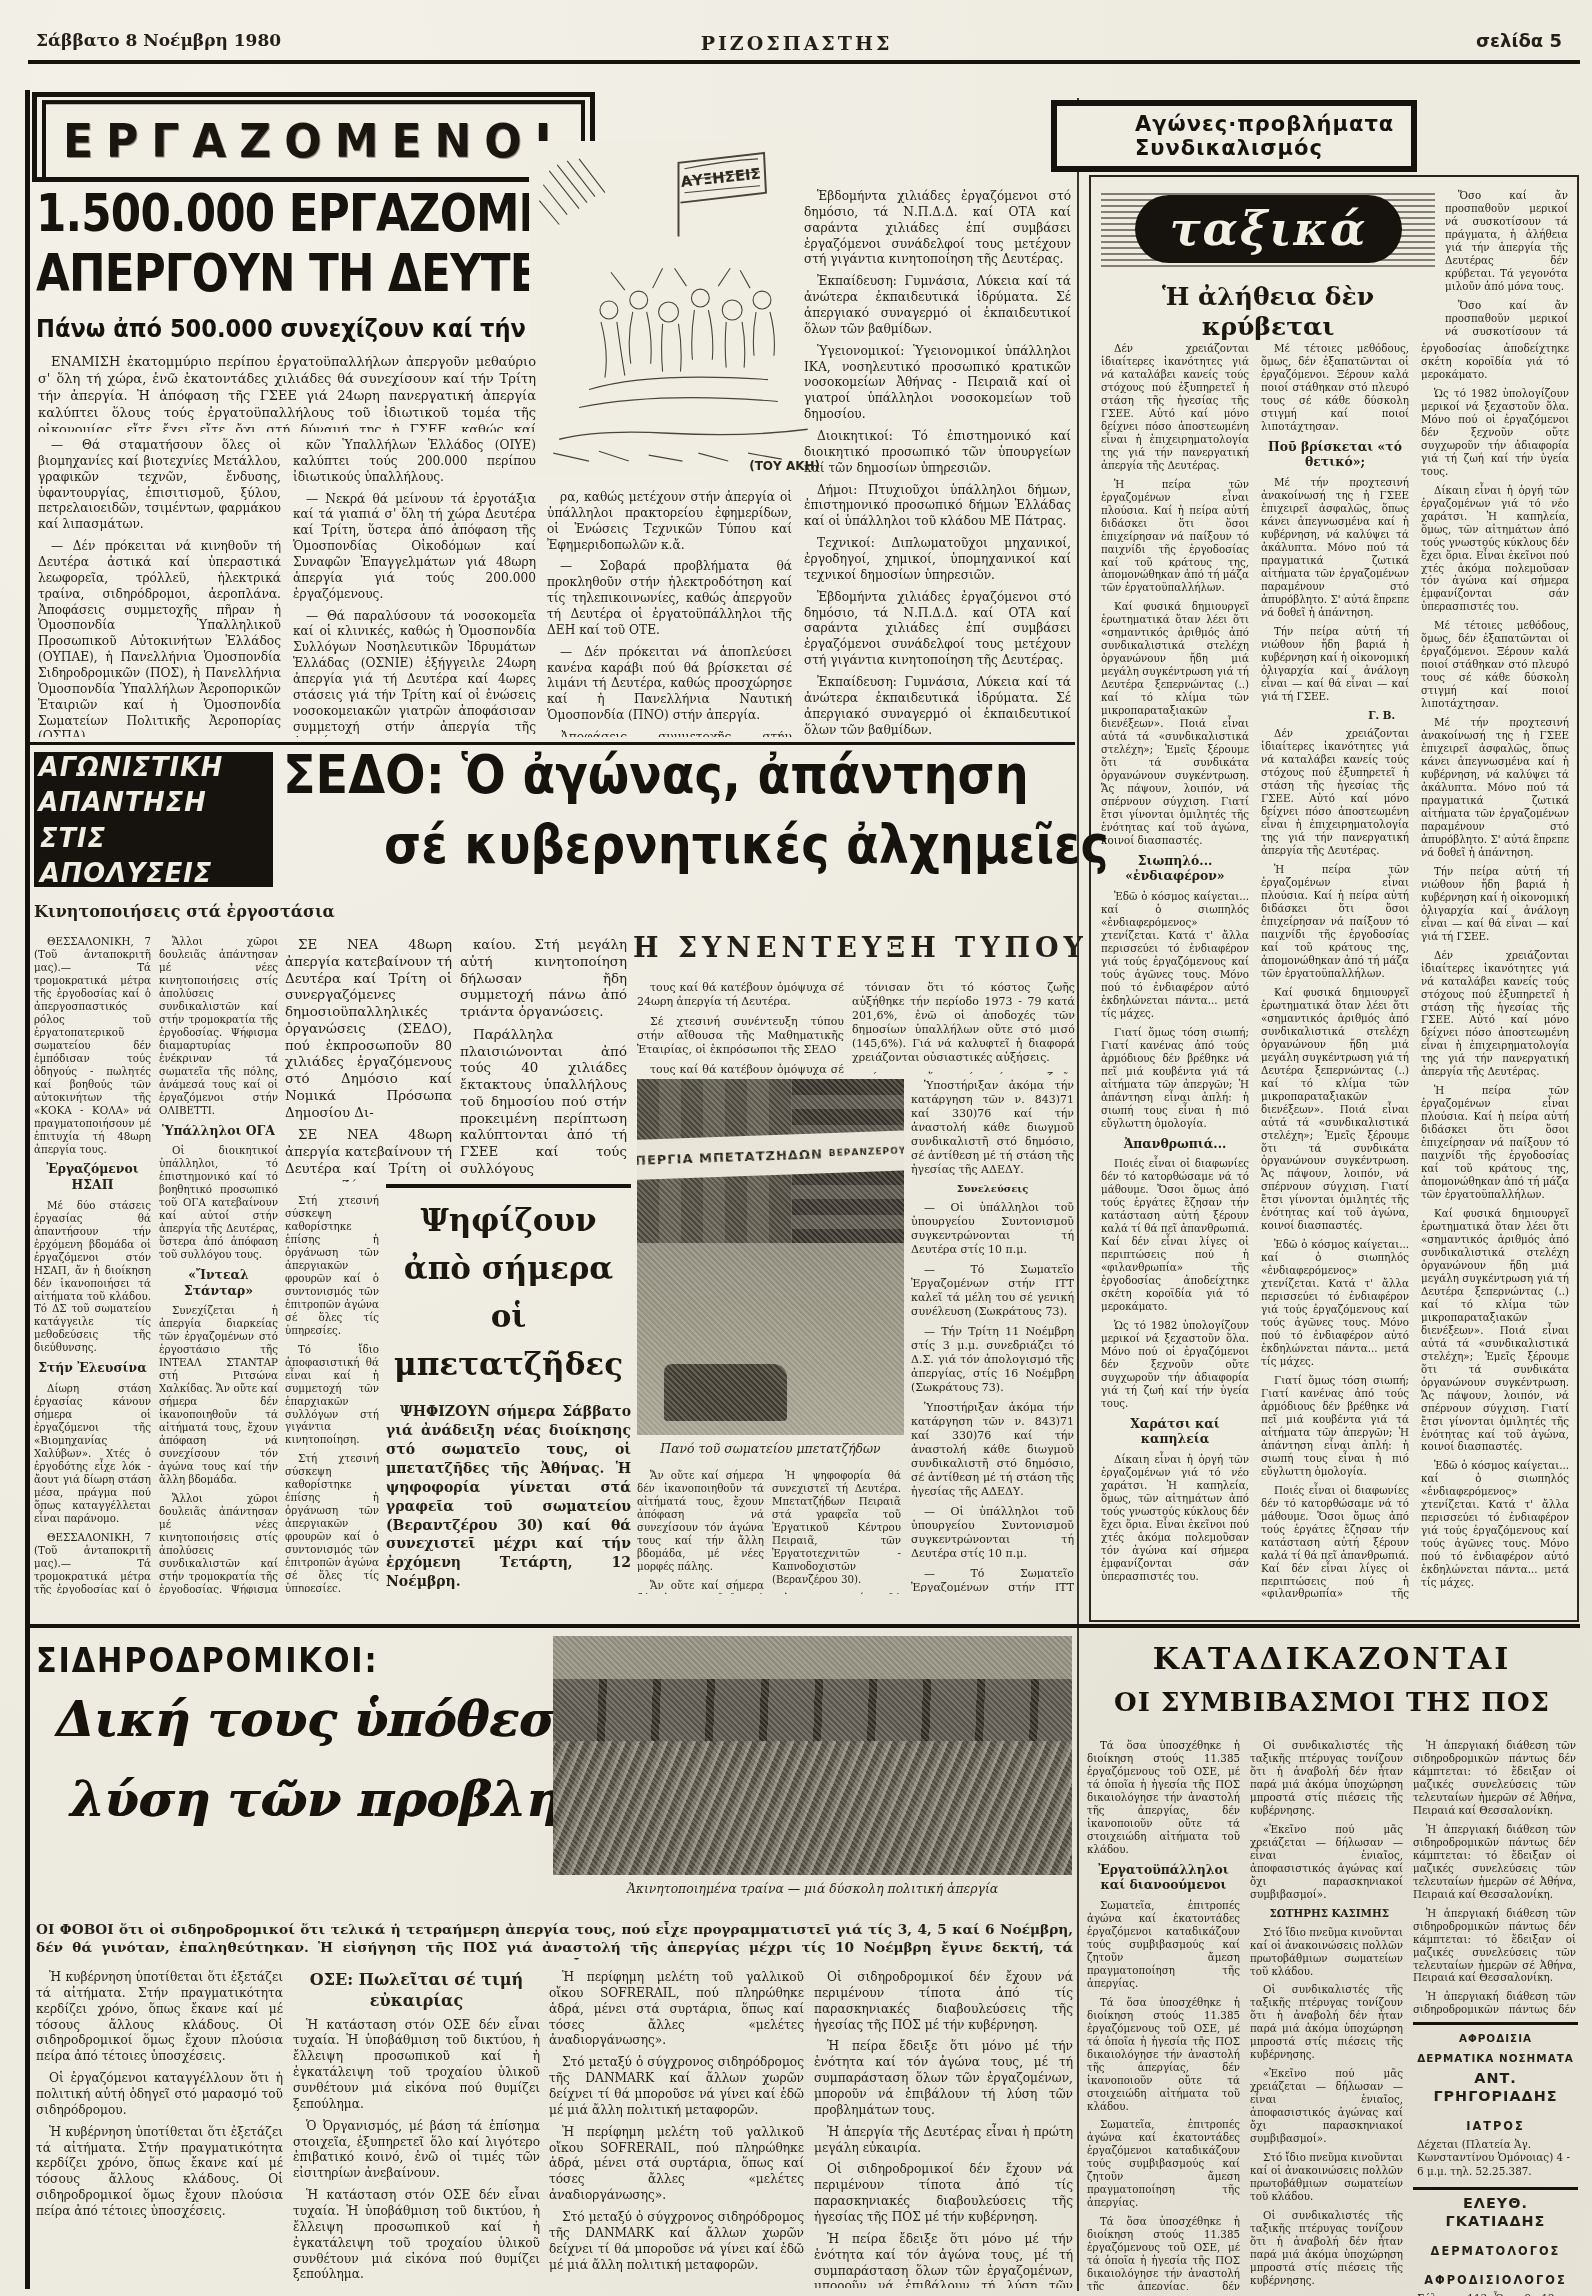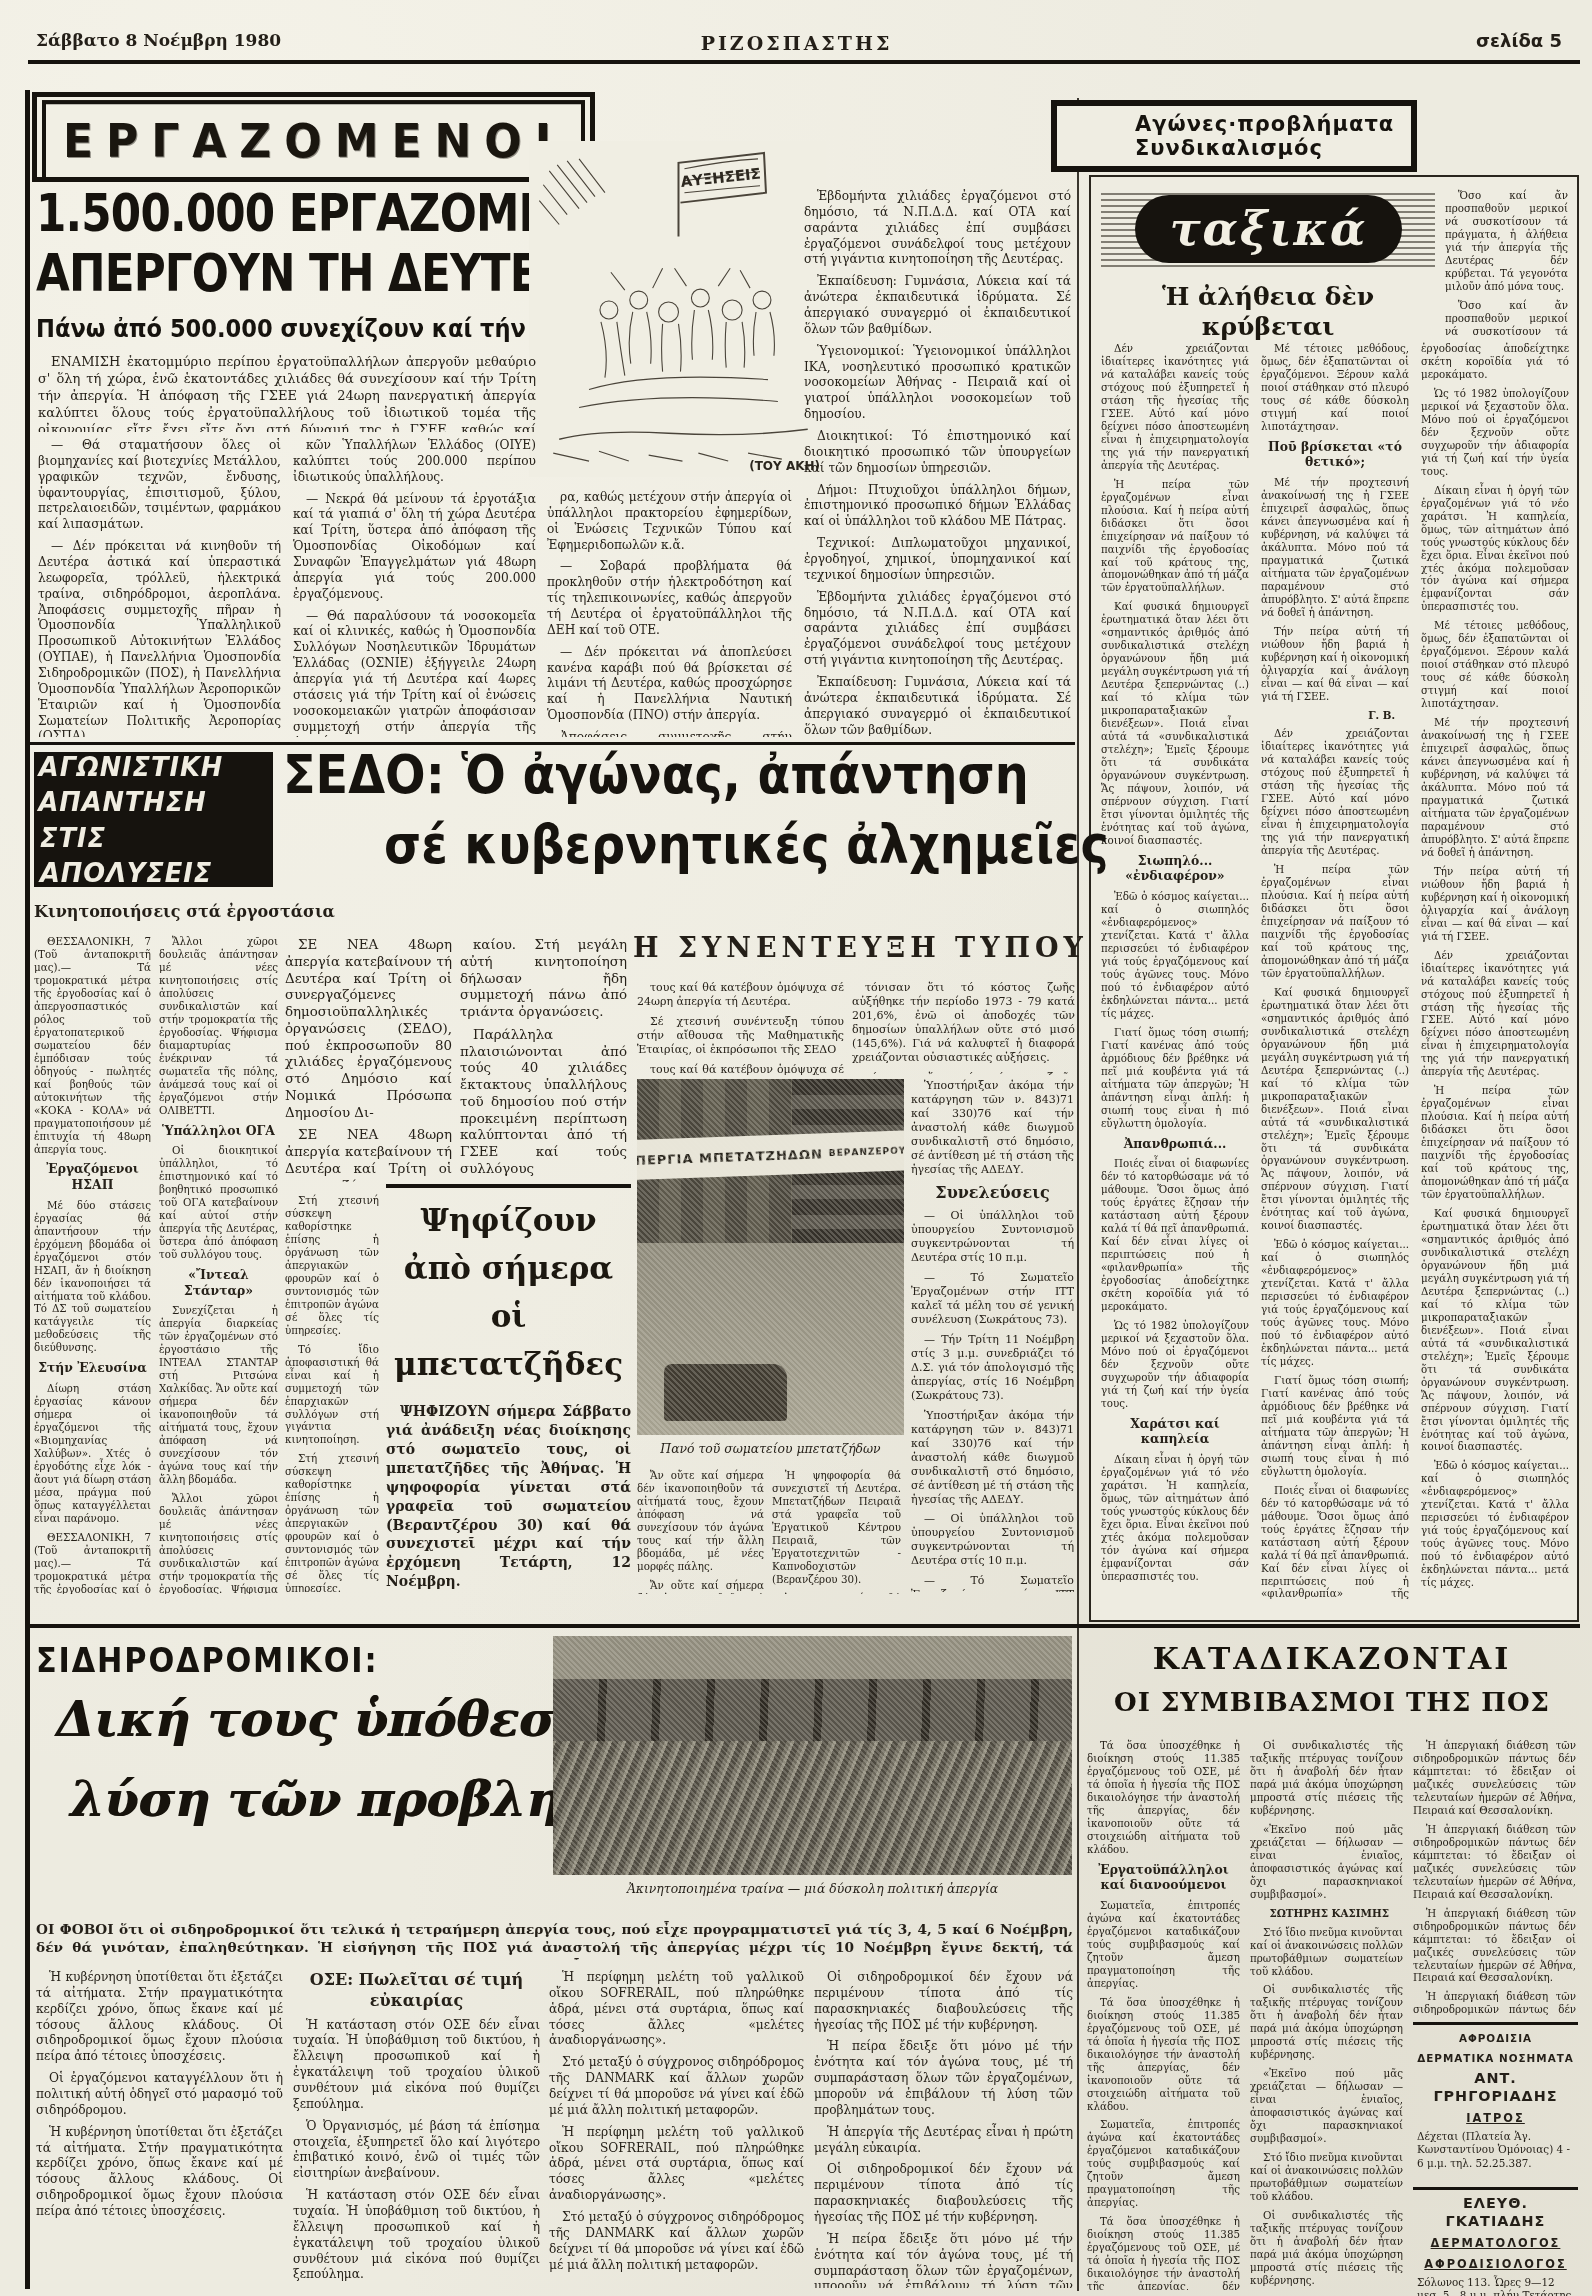--- a/index.html
+++ b/index.html
@@ -33,21 +33,21 @@
   
   .cartoon{left:529px;top:141px;width:297px;height:336px;background:#f0eee3;}
   .cartoon svg{width:100%;height:100%;}
   .cartoon-credit{position:absolute;right:6px;bottom:4px;font:bold 12px "DejaVu Sans",sans-serif;color:#2b261e;}
   
   .txt{font:12.2px/1.3 "DejaVu Serif",serif;text-align:justify;overflow:hidden;color:#262119;}
   .txt p{margin:0 0 6px;text-indent:13px;}
   .txt.tiny{font-size:10.3px;line-height:1.26;}
   .txt.small{font-size:11px;line-height:1.27;}
   .txt.mid{font-size:13.4px;line-height:1.25;}
-  .sub{font-weight:bold;text-align:center;text-indent:0!important;font-size:16px;margin:9px 0 6px;break-inside:avoid;}
+  .sub{font-weight:bold;text-align:center;text-indent:0!important;font-size:10px;margin:9px 0 6px;break-inside:avoid;}
   .tiny .sub{font-size:12.4px;}
   .sig{text-align:right;font-weight:bold;text-indent:0!important;padding-right:14px;}
   
   .ld-intro{left:38px;top:354px;width:498px;height:78px;font-size:13px;}
   .ld-c1{left:38px;top:438px;width:243px;height:299px;}
   .ld-c2{left:293px;top:438px;width:243px;height:299px;}
   .ld-c3{left:547px;top:490px;width:245px;height:247px;}
   .ld-c4{left:804px;top:189px;width:267px;height:547px;}
   .rule2{left:30px;top:742px;width:1045px;height:3px;background:#16130e;}
   
@@ -133,21 +133,21 @@
   .pos-t2{left:1085px;top:1688px;width:494px;text-align:center;font:800 26px/1.1 "DejaVu Serif",serif;letter-spacing:1px;color:#17130c;}
   .pc1{left:1087px;top:1739px;width:153px;height:551px;}
   .pc2{left:1250px;top:1739px;width:153px;height:551px;}
   .pc3{left:1413px;top:1739px;width:163px;height:277px;}
   
   .ad{left:1413px;width:165px;border-top:3px solid #16130e;background:transparent;text-align:center;overflow:hidden;}
   .ad1{top:2022px;height:159px;}
   .ad2{top:2187px;height:107px;border-top:3px solid #16130e;}
   .ad .a-s{font:bold 10.4px/1.35 "DejaVu Sans",sans-serif;letter-spacing:1px;margin-top:6px;}
   .ad .a-n{font:900 14.4px/1.25 "DejaVu Sans",sans-serif;letter-spacing:1px;margin-top:4px;}
-  .ad .a-r{font:bold 11.4px/1.3 "DejaVu Sans",sans-serif;letter-spacing:2px;margin-top:6px;text-decoration:underline;}
+  .ad .a-r{font:bold 11.4px/1.3 "DejaVu Sans",sans-serif;letter-spacing:2px;margin-top:14px;}
   .ad .a-b{font:10.4px/1.3 "DejaVu Serif",serif;text-align:left;padding:4px 4px 0;}
 </style>
 </head>
 <body>
 
 <div class="page noint">
 
   <div class="abs hdr-date">Σάββατο 8 Νοέμβρη 1980</div>
   <div class="abs hdr-mast">ΡΙΖΟΣΠΑΣΤΗΣ</div>
   <div class="abs hdr-page">σελίδα 5</div>

